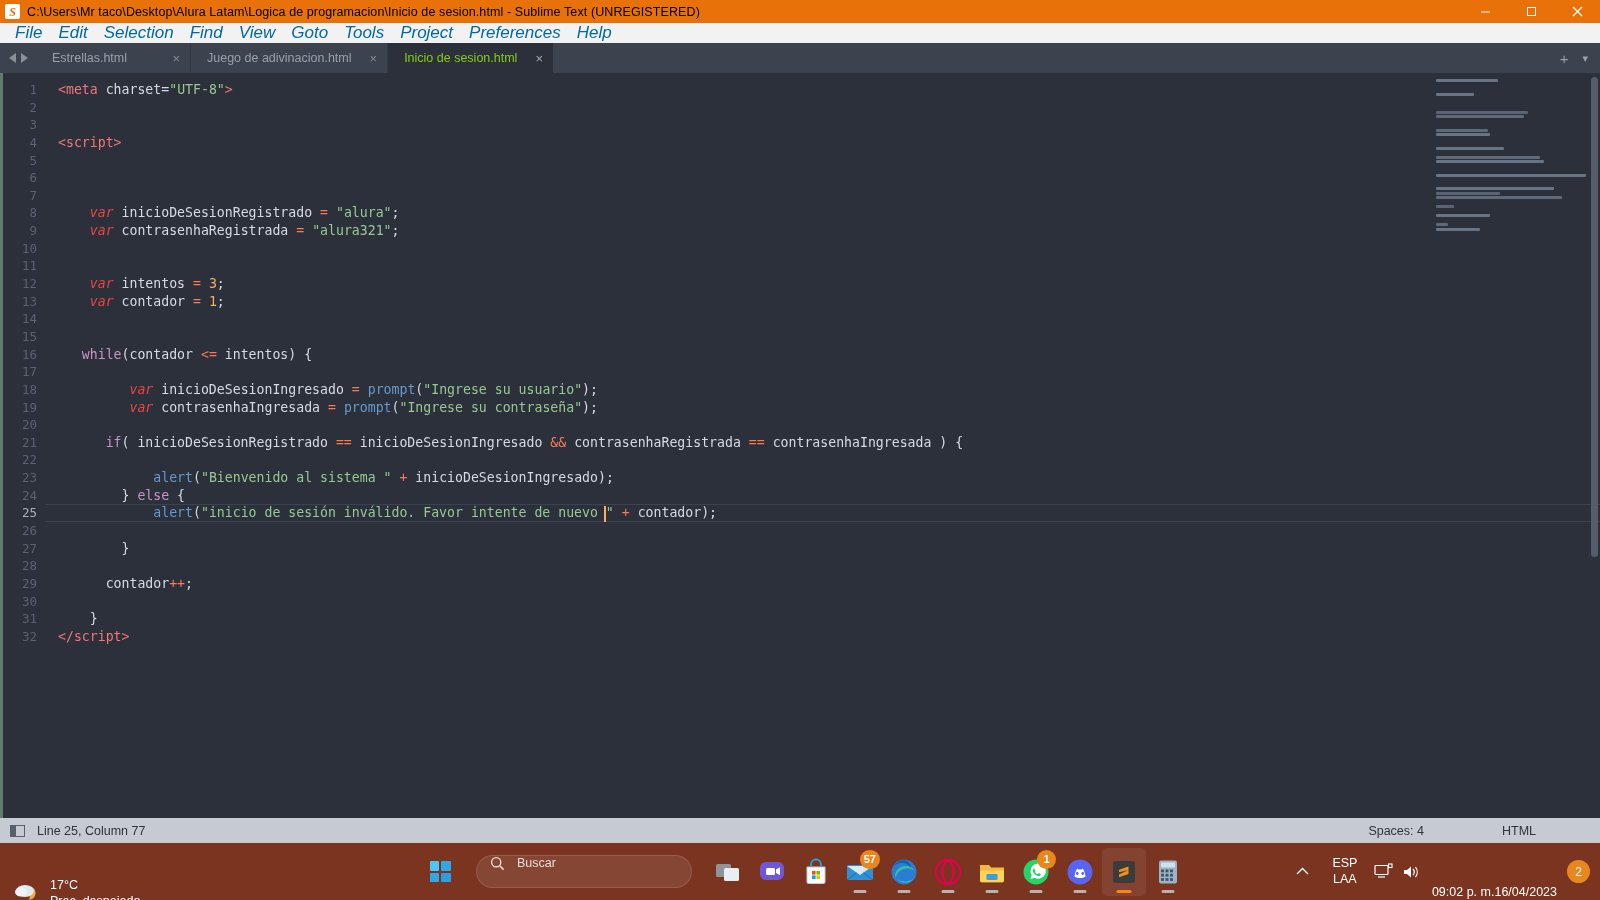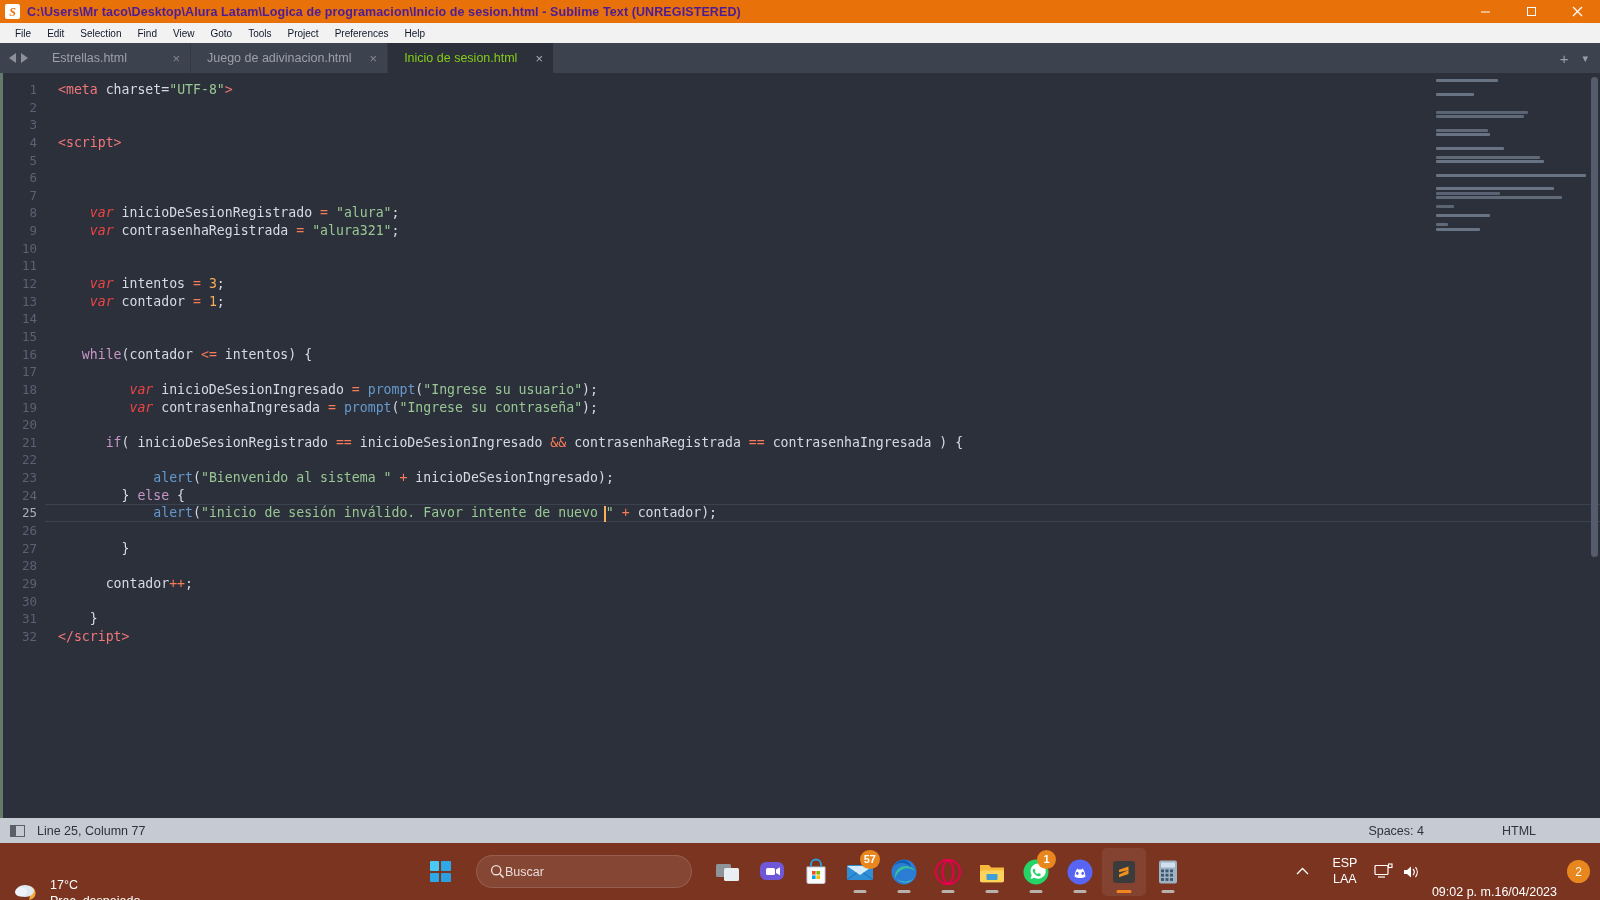--- a/index.html
+++ b/index.html
@@ -28,47 +28,47 @@
   }
   #app-logo span {
     color: #e8710a;
     font-weight: bold;
     font-size: 12px;
     font-style: italic;
     font-family: "Liberation Serif", serif;
     line-height: 1;
   }
   #title-text {
-    color: #4c1d95;
+    color: #000000;
     font-size: 12.5px;
     white-space: nowrap;
     letter-spacing: 0.1px;
-    font-weight: bold;
   }
   .winbtns { position: absolute; right: 0; top: 0; height: 23px; display: flex; }
   .winbtn {
     width: 46px; height: 23px;
     display: flex; align-items: center; justify-content: center;
     color: #fff; font-size: 13px; line-height: 1;
   }
   .winbtn svg { display: block; }
 
   
   #menubar {
     height: 20px;
     background: #f2f2f2;
     display: flex;
     align-items: center;
     padding-left: 7px;
   }
   .menu-item {
-    font-size: 10px;
-    color: #0f172a;
+    font-size: 17px;
+    color: #0369a1;
     padding: 1px 8px;
     white-space: nowrap;
+    font-style: italic;
   }
 
   
   #tabbar {
     height: 30px;
     background: #3c424e;
     display: flex;
     align-items: stretch;
     position: relative;
   }
@@ -270,23 +270,23 @@
   .winlogo i:nth-child(2) { background: #2fa8e8; }
   .winlogo i:nth-child(3) { background: #2fa8e8; }
   .winlogo i:nth-child(4) { background: #2d9fe0; }
 
   #searchbox {
     margin-left: 14px;
     width: 216px; height: 33px;
     background: rgba(255,255,255,0.09);
     border: 1px solid rgba(255,255,255,0.13);
     border-radius: 17px;
-    display: flex; align-items: center;
+    display: flex; 
     padding-left: 13px;
-    gap: 0;
+    gap: 12px;
   }
   #searchbox .sicon { width: 15px; height: 15px; flex: none; }
   #searchbox .stext { font-size: 12.5px; color: #e8dcd8; }
 
   #tb-apps {
     display: flex; align-items: center;
     margin-left: 14px;
   }
   .tbapp {
     width: 44px; height: 48px;

